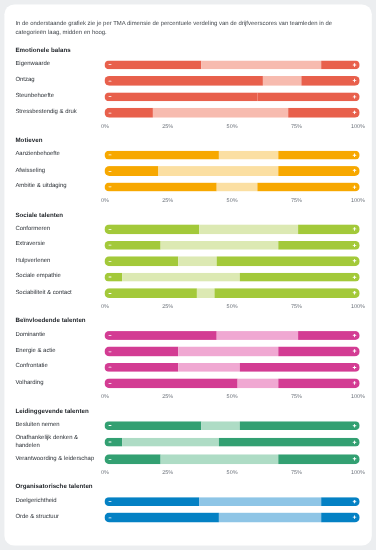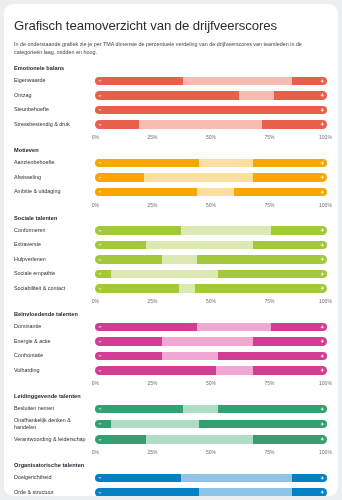--- a/index.html
+++ b/index.html
@@ -115,21 +115,20 @@
     white-space: nowrap;
   }
   .tick.first { transform: translateX(-30%); }
   .tick.last  { transform: translateX(-70%); }
 </style>
 </head>
 <body>
 
 <div id="card">
   <div id="inner">
-    <h1 class="page-title">Grafisch teamoverzicht van de drijfveerscores</h1>
     <p class="page-intro">In de onderstaande grafiek zie je per TMA dimensie de percentuele verdeling van de drijfveerscores van teamleden in de categorieën laag, midden en hoog.</p>
     <div id="sections">
         <div class="section">
           <div class="section-title">Emotionele balans</div>
           <div class="rows">
             <div class="row">
               <div class="row-label">Eigenwaarde</div>
               <div class="bar-wrap">
                 <div class="bar">
                   <div class="seg seg-laag" style="width: 38%; background: rgb(232, 96, 76);"></div>

